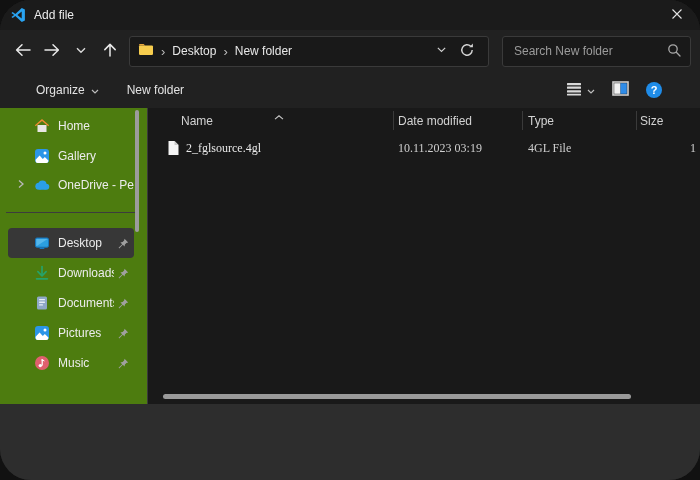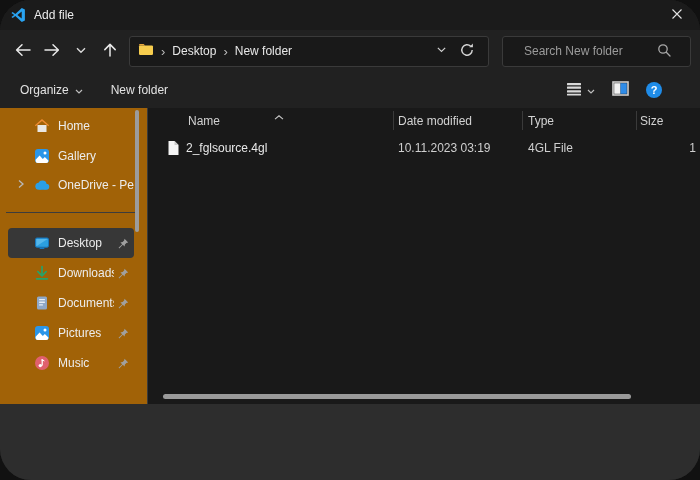--- a/index.html
+++ b/index.html
@@ -22,50 +22,50 @@
   .navbtn{width:29px;height:30px;display:flex;align-items:center;justify-content:center;flex:none;}
   .addressbar{flex:none;width:360px;height:31px;margin-left:5px;background:#191919;
     border:1px solid #3a3a3a;border-radius:3px;box-sizing:border-box;
     display:flex;align-items:center;padding:0 8px;}
   .crumb-sep{color:#bdbdbd;margin:0 7px;font-size:13px;line-height:1;}
   .crumb{color:#e8e8e8;}
   .addr-spacer{flex:1;}
   .addr-btn{width:26px;height:26px;display:flex;align-items:center;justify-content:center;}
   .searchbox{flex:none;width:189px;height:31px;margin-left:13px;background:#191919;
     border:1px solid #3a3a3a;border-radius:3px;box-sizing:border-box;
-    display:flex;align-items:center;padding:0 19px;}
+    display:flex;align-items:center;padding:0 9px;}
   .searchbox input{flex:1;background:transparent;border:none;outline:none;color:#cfcfcf;
     font-family:inherit;font-size:12px;min-width:0;}
   .searchbox input::placeholder{color:#9b9b9b;opacity:1;}
   
   .toolbar{position:absolute;left:0;top:72px;width:684px;height:36px;background:#212121;
-    display:flex;align-items:center;padding:0 20px 0 20px;box-sizing:border-box;}
+    display:flex;align-items:center;padding:0 20px 0 36px;box-sizing:border-box;}
   .tool-item{display:flex;align-items:center;gap:6px;color:#e3e3e3;margin-right:28px;}
   .tool-right{margin-left:auto;display:flex;align-items:center;gap:17px;padding-right:2px;}
   .viewbtn{display:flex;align-items:center;gap:5px;}
   .help-circle{width:16px;height:16px;border-radius:50%;background:#1f8ce8;color:#fff;
     font-size:11px;font-weight:bold;display:flex;align-items:center;justify-content:center;}
   
-  .sidebar{position:absolute;left:0;top:108px;width:147px;height:296px;background:#a16207;}
+  .sidebar{position:absolute;left:0;top:108px;width:147px;height:296px;background:#4d7c0f;}
   .side-item{position:absolute;left:8px;width:126px;height:30px;display:flex;align-items:center;
     border-radius:4px;white-space:nowrap;}
   .side-item.selected{background:#373737;}
   .expander{width:26px;flex:none;display:flex;align-items:center;justify-content:center;}
   .s-icon{width:16px;flex:none;display:flex;align-items:center;justify-content:center;}
   .s-label{margin-left:8px;flex:1;min-width:0;overflow:hidden;color:#ececec;}
   .pin{flex:none;margin-left:4px;margin-right:5px;display:flex;}
   .side-sep{position:absolute;left:6px;right:10px;top:104px;height:1px;background:#3c3c3c;}
   .side-scroll{position:absolute;left:135px;top:2px;width:4px;height:122px;background:#9c9c9c;border-radius:2px;}
   .v-divider{position:absolute;left:147px;top:108px;width:1px;height:296px;background:#3a3a3a;}
   .list{position:absolute;left:148px;top:108px;width:552px;height:296px;background:#191919;}
   .list-header{position:absolute;left:0;top:0;width:552px;height:26px;color:#d2d2d2;}
   .col-h{position:absolute;top:6px;}
   .col-sep{position:absolute;top:3px;width:1px;height:19px;background:#3a3a3a;}
   .sort-ind{position:absolute;left:126px;top:1px;}
-  .file-row{position:absolute;left:0;top:28px;width:552px;height:26px;}
+  .file-row{position:absolute;left:0;top:28px;width:552px;height:26px;font-family:Liberation Serif, serif;}
   .file-row .cell{position:absolute;top:5px;color:#cfcfcf;}
   .file-row .name{color:#e8e8e8;}
   .h-scroll{position:absolute;left:15px;top:286px;width:468px;height:5px;background:#9a9a9a;border-radius:2.5px;}
   
   .footer{position:absolute;left:0;top:404px;width:700px;height:76px;background:#2d2d2d;}
   .grip{position:absolute;right:3px;bottom:3px;width:10px;height:10px;}
   .grip i{position:absolute;width:2px;height:2px;background:#8f8f8f;right:0;bottom:0;
     box-shadow:0 -4px 0 #8f8f8f,0 -8px 0 #8f8f8f,-4px 0 0 #8f8f8f,-8px 0 0 #8f8f8f,-4px -4px 0 #8f8f8f;}
 </style>
 </head>
@@ -328,21 +328,21 @@
 
   <div class="v-divider"></div>
 
   <div class="list">
     <div class="list-header">
       <span class="sort-ind">
         <svg width="10" height="5" viewBox="0 0 10 5">
             <path d="M1 4.2 5 .8l4 3.4" fill="none" stroke="#c9c9c9" stroke-width="1.1"></path>
           </svg>
       </span>
-      <span class="col-h" style="left:40px">Name</span>
+      <span class="col-h" style="left:33px">Name</span>
       <span class="col-h" style="left:250px">Date modified</span>
       <span class="col-h" style="left:380px">Type</span>
       <span class="col-h" style="left:492px">Size</span>
       <span class="col-sep" style="left:245px"></span>
       <span class="col-sep" style="left:374px"></span>
       <span class="col-sep" style="left:488px"></span>
     </div>
 
     <div class="file-row">
       <span class="cell" style="left:18px;top:4px">

